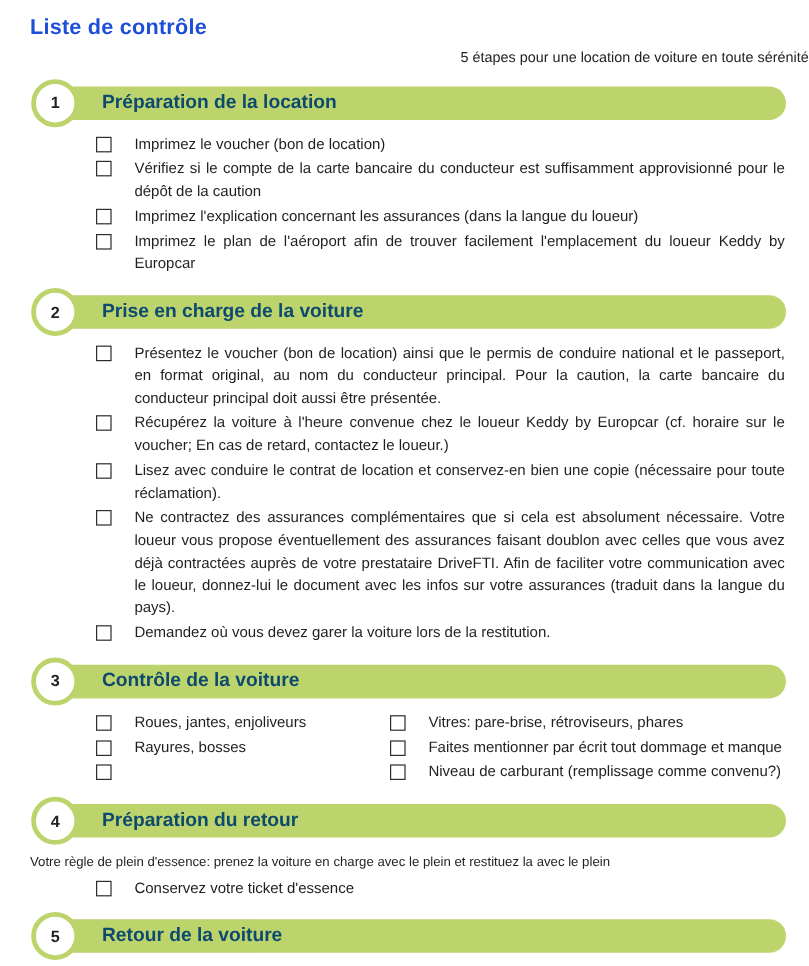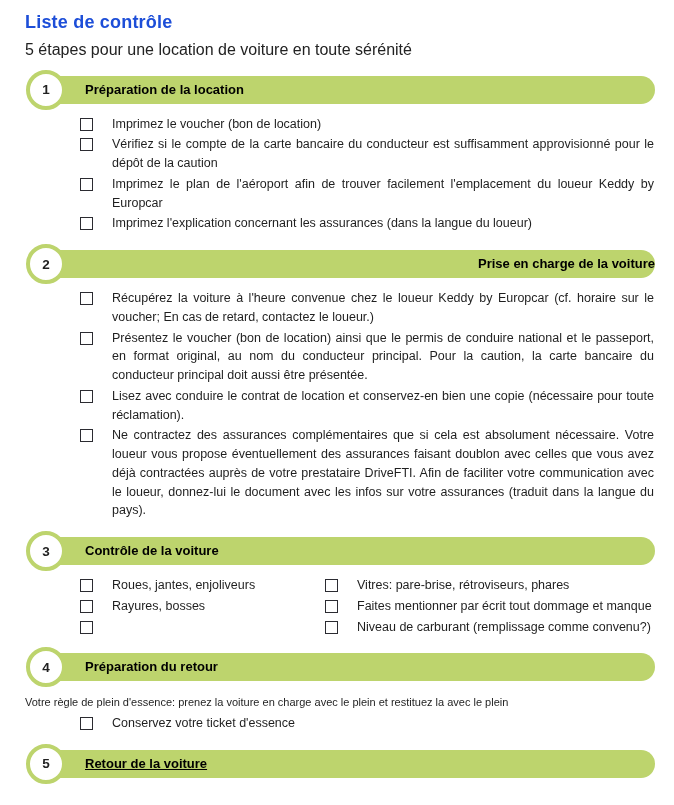--- a/index.html
+++ b/index.html
@@ -6,26 +6,26 @@
   body{
     width:674px;height:805px;overflow:hidden;background:#ffffff;
     font-family:"Liberation Sans","DejaVu Sans",sans-serif;
     color:#1f1f1f;
   }
   .page{padding:8px 0 0 0;}
   h1{
     font-size:18px;line-height:1.2;margin:4px 0 7px 25px;color:#1d4ed8;
     letter-spacing:0.2px;
   }
-  .subtitle{font-size:16px;margin:0 0 10px 25px;color:#222;}
+  .subtitle{font-size:12px;margin:0 0 10px 25px;color:#222;text-align:right;}
   .section-header{position:relative;height:42px;margin:6px 0 4px 0;}
   .banner{
     position:absolute;left:30px;right:19px;top:7px;height:28px;
     border-radius:14px;
-    font-weight:bold;font-size:13px;line-height:28px;color:#000000;
+    font-weight:bold;font-size:16px;line-height:28px;color:#0c4a6e;
     padding-left:55px;box-sizing:border-box;
   }
   .num-circle{
     position:absolute;left:26px;top:1px;width:40px;height:40px;
     border-radius:50%;background:#ffffff;box-sizing:border-box;
     font-weight:bold;font-size:13.5px;color:#222;
     display:flex;align-items:center;justify-content:center;z-index:1;
   }
   .items{margin:2px 20px 10px 80px;}
   .check-row{display:flex;align-items:flex-start;margin-bottom:2px;}
@@ -58,49 +58,53 @@
           <div class="check-row">
             <span class="checkbox"></span>
             <span class="check-label">Imprimez le voucher (bon de location)</span>
           </div>
           <div class="check-row">
             <span class="checkbox"></span>
             <span class="check-label">Vérifiez si le compte de la carte bancaire du conducteur est suffisamment approvisionné pour le dépôt de la caution</span>
           </div>
           <div class="check-row">
             <span class="checkbox"></span>
-            <span class="check-label">Imprimez le plan de l'aéroport afin de trouver facilement l'emplacement du loueur Keddy by Europcar</span>
+            <span class="check-label">Imprimez l'explication concernant les assurances (dans la langue du loueur)</span>
           </div>
           <div class="check-row">
             <span class="checkbox"></span>
-            <span class="check-label">Imprimez l'explication concernant les assurances (dans la langue du loueur)</span>
+            <span class="check-label">Imprimez le plan de l'aéroport afin de trouver facilement l'emplacement du loueur Keddy by Europcar</span>
           </div>
         </div>
       </div>
       <div class="section">
         <div class="section-header">
-          <div class="banner" style="background: rgb(189, 212, 109); text-align: right;">Prise en charge de la voiture</div>
+          <div class="banner" style="background: rgb(189, 212, 109);">Prise en charge de la voiture</div>
           <div class="num-circle" style="border: 4px solid rgb(189, 212, 109);">2</div>
         </div>
         <div class="items">
           <div class="check-row">
             <span class="checkbox"></span>
-            <span class="check-label">Récupérez la voiture à l'heure convenue chez le loueur Keddy by Europcar (cf. horaire sur le voucher; En cas de retard, contactez le loueur.)</span>
+            <span class="check-label">Présentez le voucher (bon de location) ainsi que le permis de conduire national et le passeport, en format original, au nom du conducteur principal. Pour la caution, la carte bancaire du conducteur principal doit aussi être présentée.</span>
           </div>
           <div class="check-row">
             <span class="checkbox"></span>
-            <span class="check-label">Présentez le voucher (bon de location) ainsi que le permis de conduire national et le passeport, en format original, au nom du conducteur principal. Pour la caution, la carte bancaire du conducteur principal doit aussi être présentée.</span>
+            <span class="check-label">Récupérez la voiture à l'heure convenue chez le loueur Keddy by Europcar (cf. horaire sur le voucher; En cas de retard, contactez le loueur.)</span>
           </div>
           <div class="check-row">
             <span class="checkbox"></span>
             <span class="check-label">Lisez avec conduire le contrat de location et conservez-en bien une copie (nécessaire pour toute réclamation).</span>
           </div>
           <div class="check-row">
             <span class="checkbox"></span>
             <span class="check-label">Ne contractez des assurances complémentaires que si cela est absolument nécessaire. Votre loueur vous propose éventuellement des assurances faisant doublon avec celles que vous avez déjà contractées auprès de votre prestataire DriveFTI. Afin de faciliter votre communication avec le loueur, donnez-lui le document avec les infos sur votre assurances (traduit dans la langue du pays).</span>
+          </div>
+          <div class="check-row">
+            <span class="checkbox"></span>
+            <span class="check-label">Demandez où vous devez garer la voiture lors de la restitution.</span>
           </div>
         </div>
       </div>
       <div class="section">
         <div class="section-header">
           <div class="banner" style="background: rgb(189, 212, 109);">Contrôle de la voiture</div>
           <div class="num-circle" style="border: 4px solid rgb(189, 212, 109);">3</div>
         </div>
         <div class="cols">
           <div class="col-left">
@@ -140,18 +144,18 @@
         <div class="note">Votre règle de plein d'essence: prenez la voiture en charge avec le plein et restituez la avec le plein</div>
         <div class="items">
           <div class="check-row">
             <span class="checkbox"></span>
             <span class="check-label">Conservez votre ticket d'essence</span>
           </div>
         </div>
       </div>
       <div class="section">
         <div class="section-header">
-          <div class="banner" style="background: rgb(189, 212, 109); text-decoration: underline;">Retour de la voiture</div>
+          <div class="banner" style="background: rgb(189, 212, 109);">Retour de la voiture</div>
           <div class="num-circle" style="border: 4px solid rgb(189, 212, 109);">5</div>
         </div>
       </div>
     </div>
 </div>
 
 </body></html>

